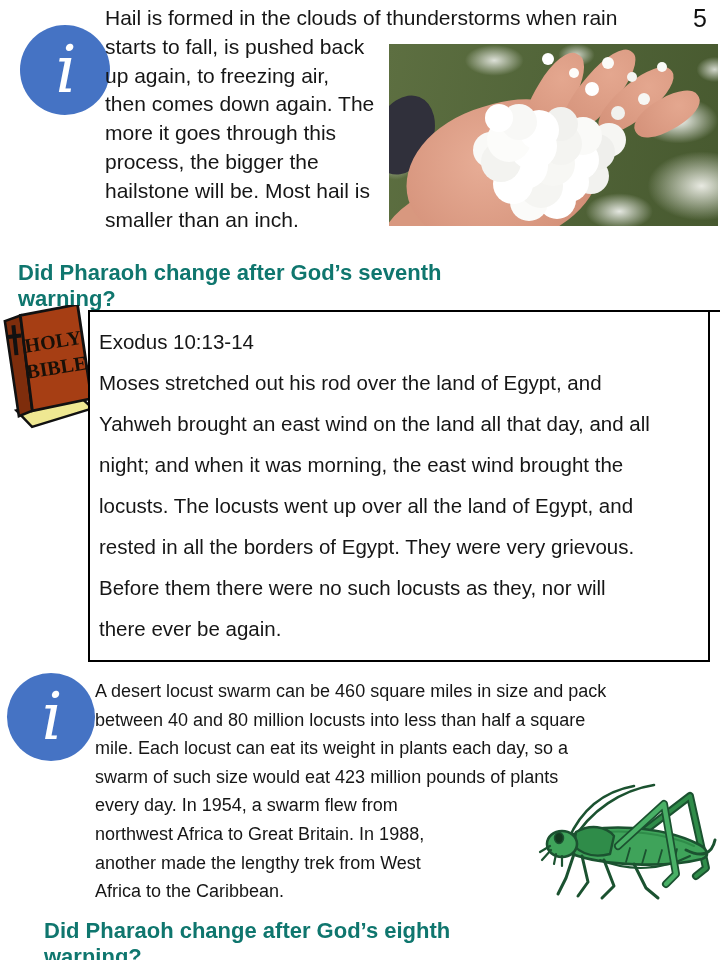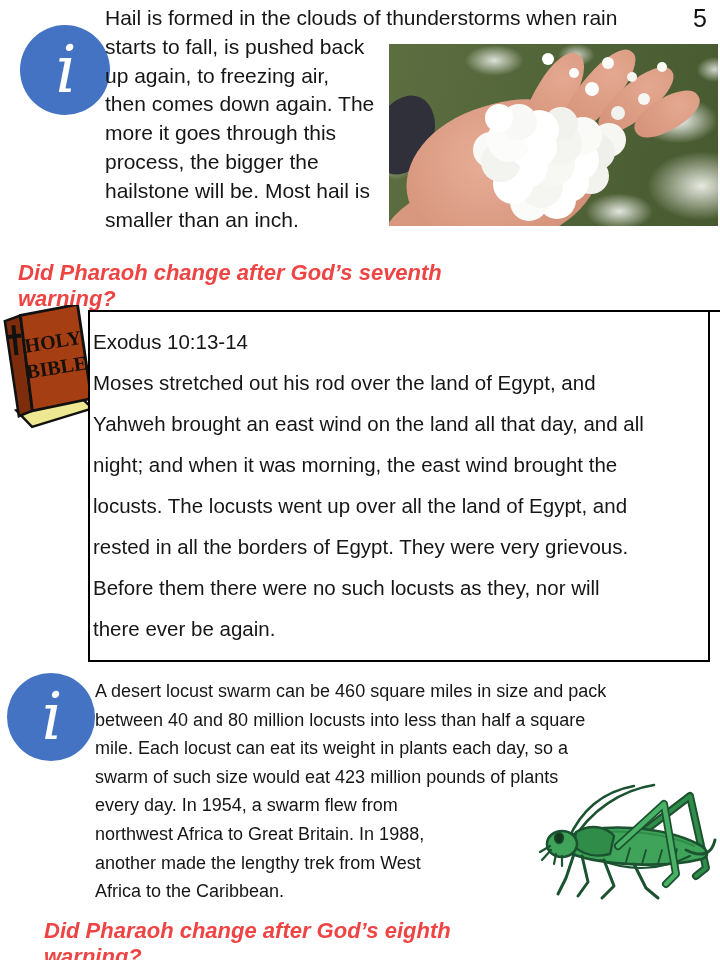--- a/index.html
+++ b/index.html
@@ -53,31 +53,31 @@
        92px 58px 0 4px #f2f2ef, 30px 84px 0 5px #fbfbf9, 58px 82px 0 5px #ffffff,
        110px 22px 0 3px #f6f6f3, -8px 32px 0 4px #f9f9f7;}
   .hail-scatter{position:absolute;left:180px;top:24px;width:10px;height:10px;border-radius:50%;
      background:#fdfdfb;
      box-shadow:34px -10px 0 1px #fbfbf8, 58px 4px 0 0 #f4f4f1, 18px 16px 0 2px #ffffff,
        70px 26px 0 1px #f7f7f4, -26px -14px 0 1px #ffffff, 44px 40px 0 2px #f1f1ee,
        88px -6px 0 0 #fafaf7;}
 
   
   .question-row{position:absolute;display:flex;align-items:flex-end;gap:22px;
-                font-size:22px;font-weight:bold;color:#ef4444;font-style:italic;}
+                font-size:22px;font-weight:bold;color:#0f766e;}
   .q1{left:18px;top:260px;}
   .q2{left:44px;top:918px;}
   .answer-blank{display:inline-block;border-bottom:2.5px solid #000;height:24px;}
   .q1 .answer-blank{width:177px;}
   .q2 .answer-blank{width:168px;}
 
   
   .verse-box{position:absolute;left:88px;top:310px;width:622px;height:352px;
              border:2px solid #000;box-sizing:border-box;background:#fff;
-             padding:9px 6px 0 3px;font-size:20.5px;line-height:41px;}
+             padding:9px 6px 0 9px;font-size:20.5px;line-height:41px;}
   .bible-icon{position:absolute;left:2px;top:305px;}
 
   
   .locust-text{position:absolute;left:95px;top:677px;width:622px;
                font-size:18px;line-height:28.6px;}
   .locust-icon{position:absolute;left:538px;top:782px;}
 </style>
 </head>
 <body>
 

